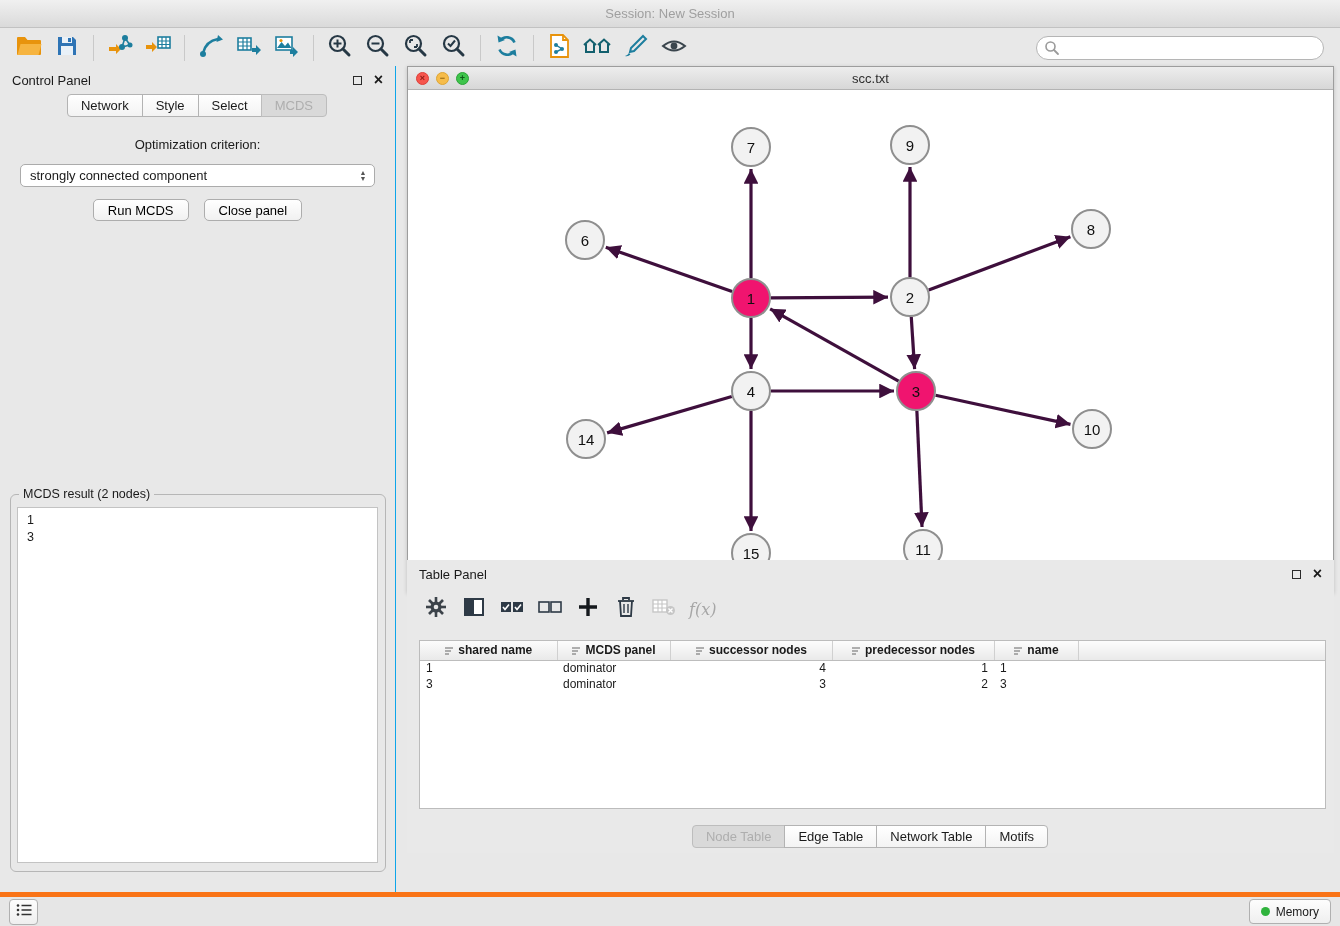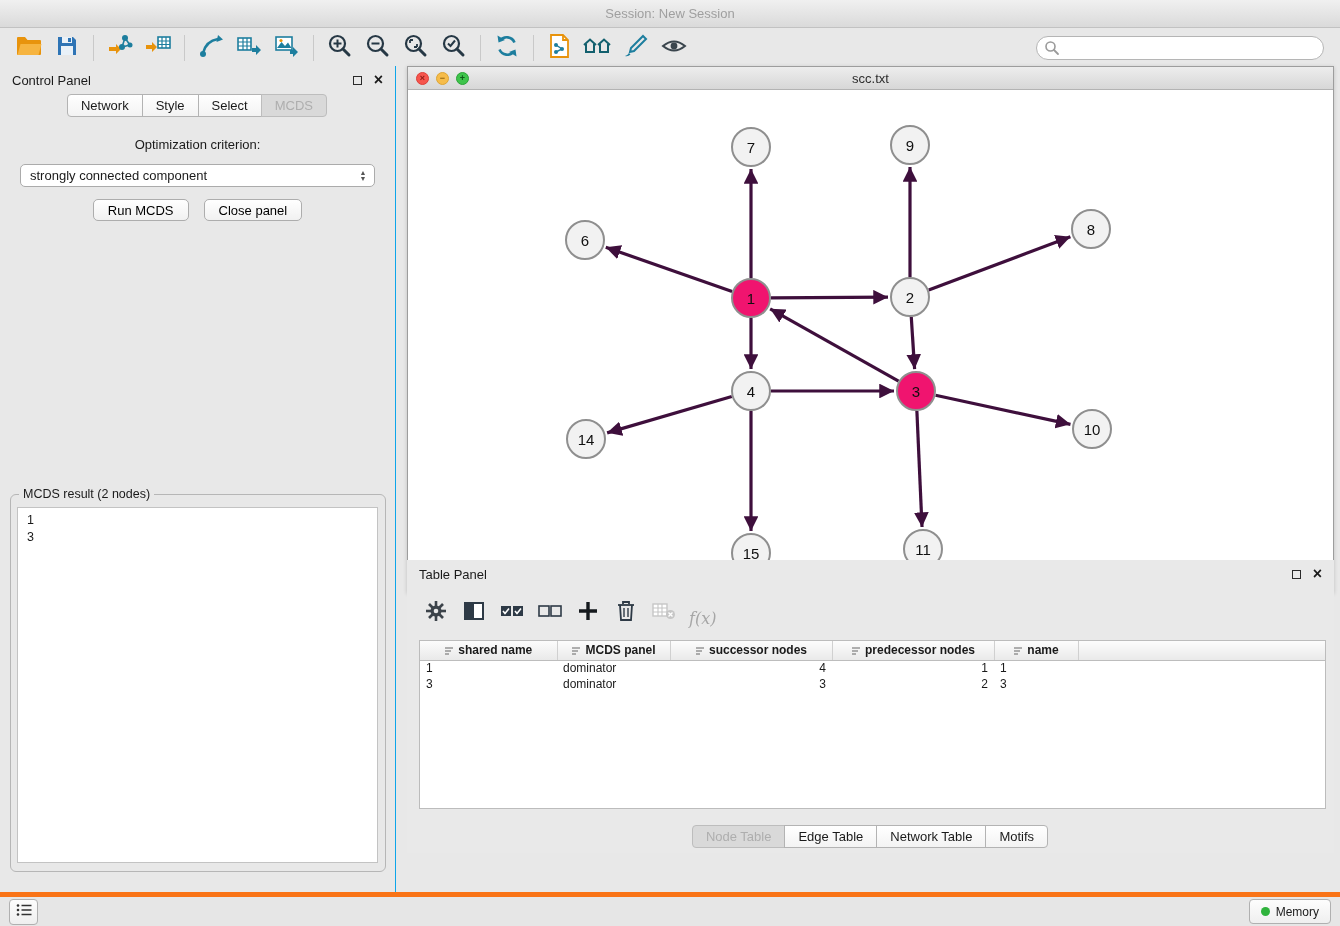--- a/index.html
+++ b/index.html
@@ -46,21 +46,21 @@
   .nw-titlebar{height:23px;background:linear-gradient(#ededed,#d7d7d7);border-bottom:1px solid #b3b3b3;position:relative;display:flex;align-items:center;justify-content:center;font-size:13px;color:#2d2d2d}
   .traffic{position:absolute;left:8px;top:5px;display:flex;gap:7px}
   .light{width:13px;height:13px;border-radius:50%;display:flex;align-items:center;justify-content:center;font-size:9px;font-weight:bold;line-height:1}
   .light.red{background:#f6554d;border:1px solid #dd3f38;color:#8c1913}
   .light.yellow{background:#f6bc4a;border:1px solid #dda534;color:#8f6410}
   .light.green{background:#3ec44b;border:1px solid #2ba337;color:#0e5c18}
   #net-svg{display:block}
 
   
   .table-panel{position:absolute;left:407px;top:560px;width:927px;height:293px;background:#e9e9e9}
-  .tp-toolbar{position:absolute;left:14px;top:30px;height:38px;display:flex;align-items:flex-end;gap:8px}
+  .tp-toolbar{position:absolute;left:14px;top:30px;height:38px;display:flex;align-items:center;gap:8px}
   .tp-btn{width:30px;height:30px;display:flex;align-items:center;justify-content:center}
   .fx-label{font-size:16px;font-style:italic;color:#a6a6a6;font-family:"DejaVu Serif",serif;margin-left:2px}
   .table-wrap{position:absolute;left:12px;right:8px;top:80px;bottom:44px;background:#fff;border:1px solid #bcbcbc;overflow:hidden}
   #tbl{border-collapse:collapse;table-layout:fixed;width:100%;font-size:12px}
   #tbl th{height:19px;background:linear-gradient(#fcfcfc,#e9e9e9);border-right:1px solid #d0d0d0;border-bottom:1px solid #bdbdbd;font-weight:bold;text-align:center;white-space:nowrap;overflow:hidden;padding:0 4px}
   #tbl th .th-label{margin-left:4px}
   #tbl td{height:16px;padding:0 6px;white-space:nowrap;overflow:hidden;font-size:12px}
   #tbl td.num{text-align:right}
   #tbl th.filler{border-right:none}
   .tp-tabs{position:absolute;bottom:5px;left:0;right:0;display:flex;justify-content:center}

